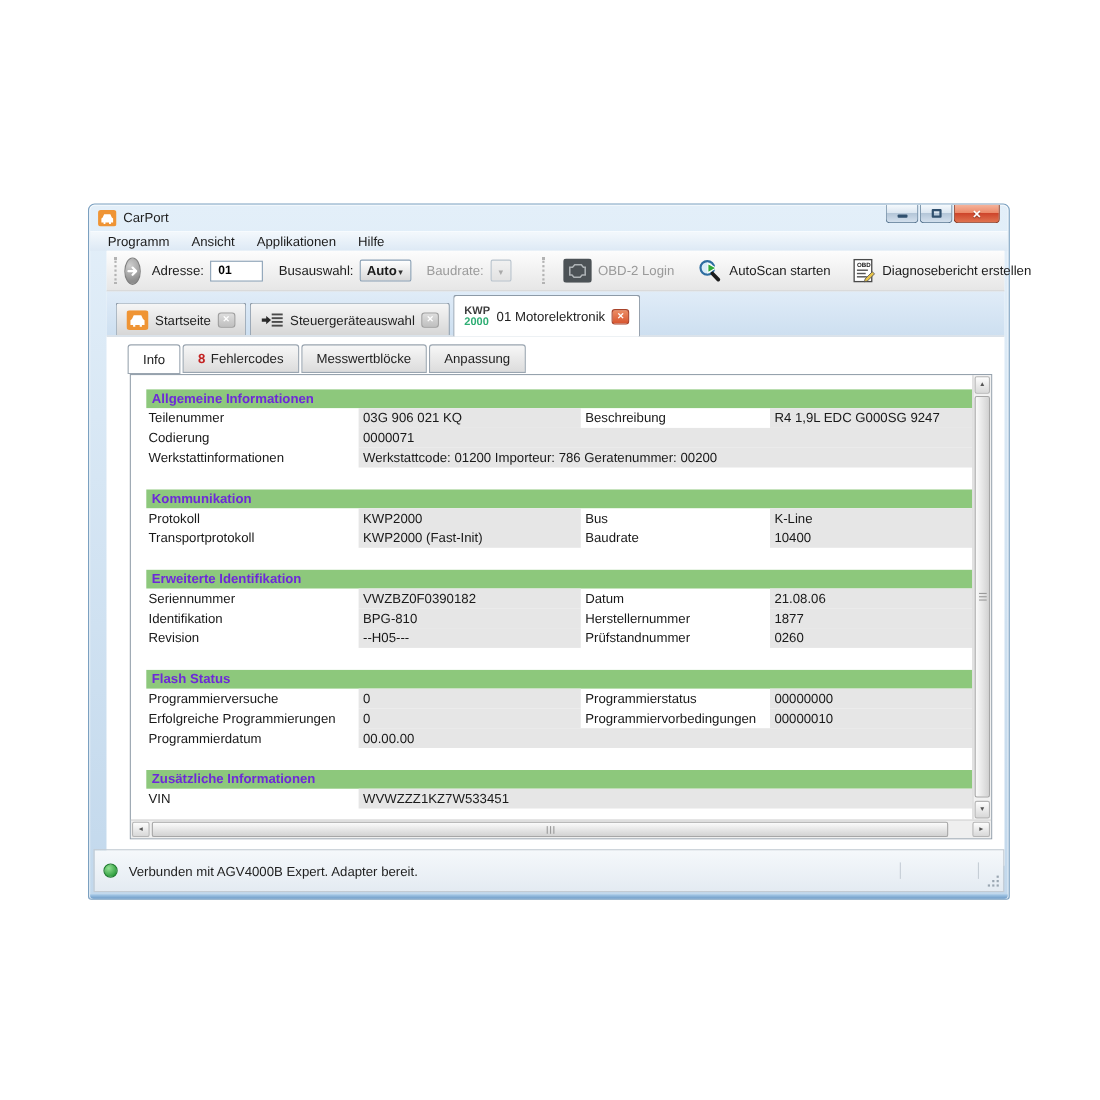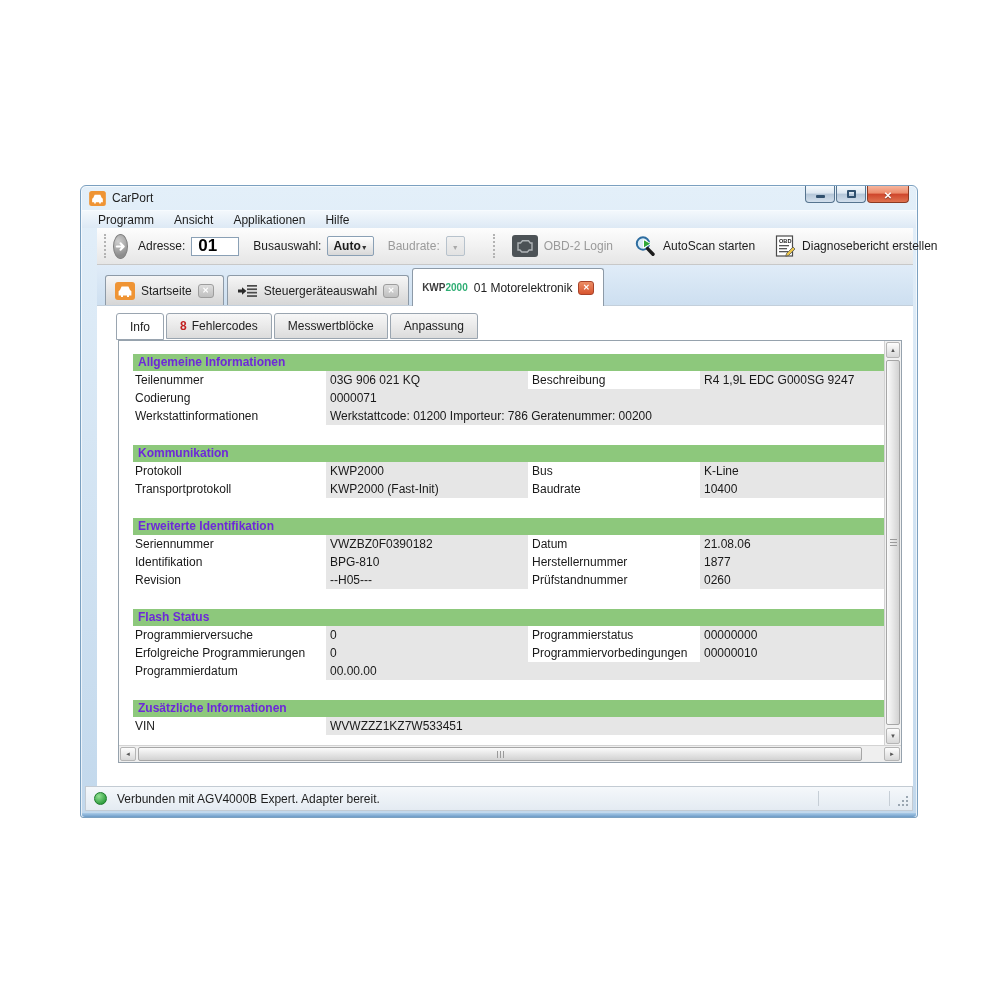--- a/index.html
+++ b/index.html
@@ -34,41 +34,41 @@
   
   .toolbar { height:37px; background:linear-gradient(#fdfdfd,#e6e6e6); border-bottom:1px solid #c8c8c8;
     display:flex; align-items:center; padding:0 4px; font-size:12px; color:#1c1c1c; }
   .tgrip { width:4px; height:24px; border-left:2px dotted #b3b3b3; margin:0 7px 0 3px; }
   .go-btn { width:25px; height:25px; border-radius:50%; border:1px solid #7e7e7e;
     background:radial-gradient(circle at 32% 28%, #cfcfcf, #8d8d8d 75%);
     display:flex; align-items:center; justify-content:center; margin-right:10px; }
   .tb-label { margin-right:6px; }
   .tb-label.dim { color:#9b9b9b; }
   .adresse-input { width:48px; height:19px; border:1px solid #8aa0b5; font-family:"Liberation Sans",sans-serif;
-    font-size:17px; font-weight:bold; padding:0 6px; margin-right:14px; }
+    font-size:11px; font-weight:bold; padding:0 6px; margin-right:14px; }
   .combo { width:64px; height:20px; border:1px solid #8aa0b5; border-radius:2px;
     background:linear-gradient(#ffffff,#d8d8d8); display:flex; align-items:center;
     justify-content:space-between; padding:0 5px; margin-right:14px; font-weight:bold; }
   .combo .caret::before { content:"▼"; font-size:7px; color:#333; }
   .combo.disabled { background:linear-gradient(#f1f1f1,#e2e2e2); border-color:#b7c2cc; width:58px; }
   .combo.disabled .caret::before { color:#a9a9a9; }
   .tool-btn { display:flex; align-items:center; gap:6px; margin:0 10px; white-space:nowrap; }
   .tool-btn.disabled { color:#9a9a9a; }
 
   
   .tabstrip { height:40px; background:linear-gradient(#e0ecf8,#cddff0); display:flex; align-items:flex-end; padding-left:8px; }
   .doctab { display:flex; align-items:center; gap:6px; height:30px; padding:0 9px;
     background:linear-gradient(#f6f6f6,#d6d6d6); border:1px solid #8d9aa7; border-bottom:none;
     border-radius:3px 3px 0 0; margin-right:3px; font-size:12px; color:#222; }
   .doctab.active { height:38px; background:#fff; position:relative; z-index:3; margin-bottom:-1px; }
   .close-chip { width:16px; height:14px; border-radius:3px; border:1px solid #9d9d9d;
     background:linear-gradient(#dedede,#bfbfbf); display:flex; align-items:center; justify-content:center; }
   .close-chip::before { content:"✕"; color:#fff; font-size:8px; font-weight:bold; }
   .close-chip.orange { border-color:#a8432a; background:linear-gradient(#ec8e66,#d8552f); }
-  .kwp-stack { display:flex; flex-direction:row; line-height:10px; font-size:10px; font-weight:bold; }
+  .kwp-stack { display:flex; flex-direction:column; line-height:10px; font-size:10px; font-weight:bold; }
   .kwp-top { color:#3d3d3d; } .kwp-bottom { color:#2fae74; }
 
   
   .page { flex:1; background:#fff; border-top:1px solid #c3cfdb; position:relative; }
   .subtabs { display:flex; padding:7px 0 0 19px;text-align:center; }
   .subtab { height:26px; display:flex; align-items:center; gap:5px; padding:0 13px;
     background:linear-gradient(#f7f7f7,#dcdcdc); border:1px solid #9aa5b0;
     border-radius:3px 3px 0 0; margin-right:2px; font-size:12px; color:#222; position:relative; }
   .subtab.active { background:#fff; z-index:2; margin-bottom:-1px; height:27px; }
   .count { color:#c32222; font-weight:bold; }
@@ -100,21 +100,21 @@
     display:flex; align-items:center; padding:0 1px; }
   .hs-btn { width:16px; height:14px; border:1px solid #b5b5b5; border-radius:2px;
     background:linear-gradient(#fdfdfd,#d8d8d8); display:flex; align-items:center; justify-content:center; flex:none; }
   .hs-btn.left::before { content:"◄"; font-size:6px; color:#555; }
   .hs-btn.right::before { content:"►"; font-size:6px; color:#555; }
   .hs-thumb { flex:1; height:14px; margin:0 22px 0 2px; border:1px solid #a6a6a6; border-radius:2px;
     background:linear-gradient(#fbfbfb,#d2d2d2); display:flex; gap:2px; align-items:center; justify-content:center; }
   .hs-thumb i { width:1px; height:7px; background:#9a9a9a; }
 
   
-  .statusbar { position:absolute; left:4px; right:4px; bottom:6px; height:25px;
+  .statusbar { position:absolute; left:4px; right:4px; bottom:6px; height:39px;
     background:linear-gradient(#f5f8fb,#e4ebf2); border:1px solid #c3cbd3;
     display:flex; align-items:center; padding:0 8px; font-size:12px; color:#1e1e1e; }
   .status-dot { width:13px; height:13px; border-radius:50%; border:1px solid #1d7a2c;
     background:radial-gradient(circle at 35% 30%, #93e193, #2f9e3f 75%); margin-right:10px; flex:none; }
   .sb-sep { width:1px; height:15px; background:#c6ced6; }
   .sb-sep.first { margin-left:auto; }
   .sb-sep.second { margin-left:70px; margin-right:14px; }
   .grip { position:absolute; right:4px; bottom:4px; width:2px; height:2px; background:#9aa6b1;
     box-shadow:-4px 0 #9aa6b1, 0 -4px #9aa6b1, -8px 0 #9aa6b1, -4px -4px #9aa6b1, 0 -8px #9aa6b1; }
 

